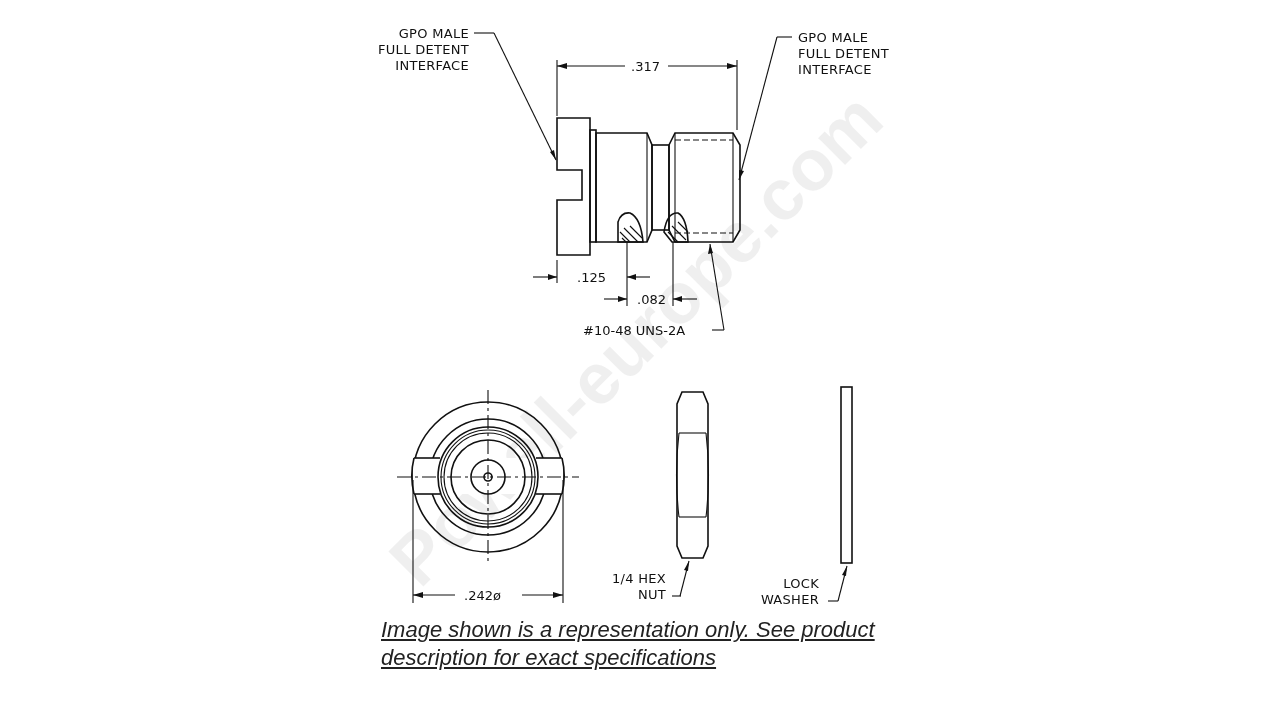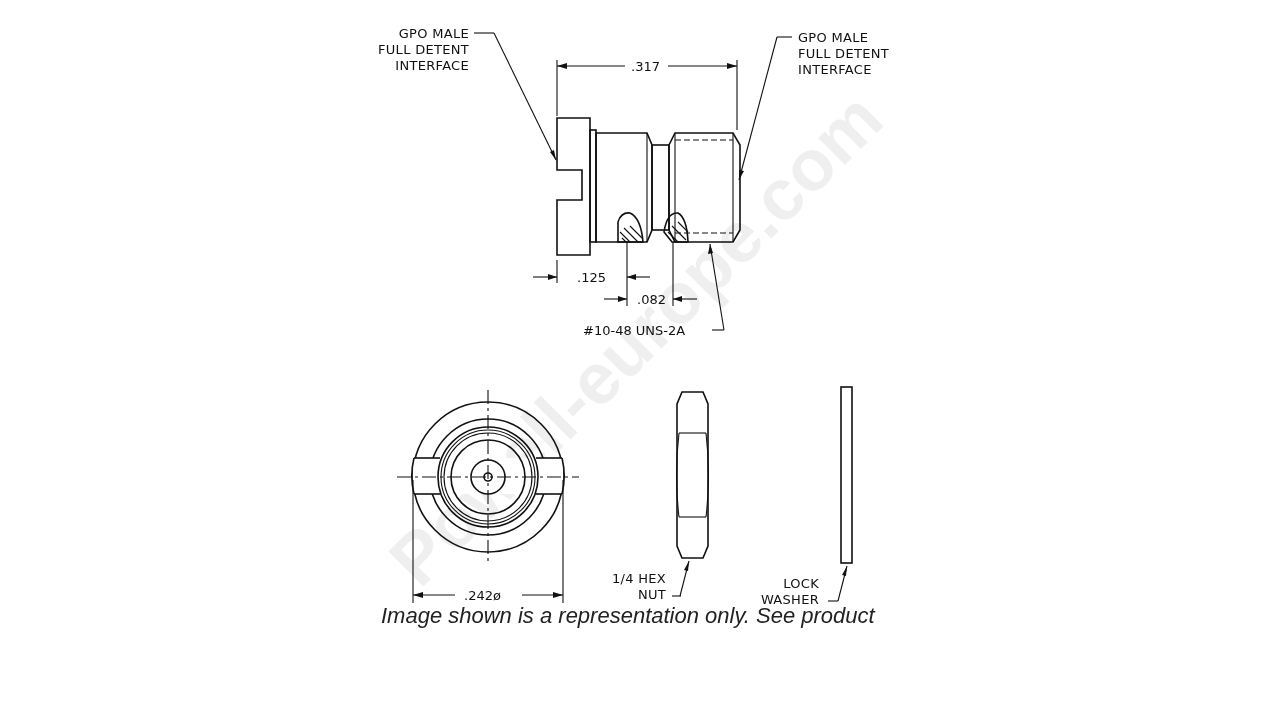--- a/index.html
+++ b/index.html
@@ -5,21 +5,21 @@
   html, body { margin:0; padding:0; background:#ffffff; }
   body { width:1280px; height:720px; position:relative; overflow:hidden; font-family:"Liberation Sans", sans-serif; }
   #drawing { position:absolute; left:0; top:0; width:1280px; height:720px; }
   .lbl { font-family:"DejaVu Sans", sans-serif; font-size:13px; fill:#111; letter-spacing:0.3px; }
   .dim { font-family:"DejaVu Sans", sans-serif; font-size:13px; fill:#111; }
   .ln { stroke:#111; stroke-width:1.6; fill:none; }
   .thin { stroke:#111; stroke-width:1.1; fill:none; }
   .dash { stroke:#111; stroke-width:1.1; fill:none; stroke-dasharray:6 3; }
   .center { stroke:#111; stroke-width:1.1; fill:none; stroke-dasharray:14 4 3 4; }
   .watermark { font-family:"Liberation Sans", sans-serif; font-size:72px; font-weight:bold; fill:#000; opacity:0.06; }
-  #caption { position:absolute; left:381px; top:602px; width:560px; font-family:"Liberation Sans", sans-serif; font-style:italic; font-size:22px; line-height:28px; color:#222; }
+  #caption { position:absolute; left:381px; top:616px; width:560px; font-family:"Liberation Sans", sans-serif; font-style:italic; font-size:22px; line-height:28px; color:#222;text-decoration:underline; }
 </style>
 </head>
 <body>
 
 <svg id="drawing" viewBox="0 0 1280 720" xmlns="http://www.w3.org/2000/svg">
 
   <text class="watermark" transform="translate(420,590) rotate(-45)">Powell-europe.com</text>
 
   <g>
 
@@ -135,13 +135,14 @@
     <line class="thin" x1="847" y1="566" x2="838" y2="601"></line>
     <path d="M847,566 l-1,10 l-4,-1 z" fill="#111"></path>
     <line class="thin" x1="828" y1="601" x2="838" y2="601"></line>
     <text class="lbl" x="819" y="588" text-anchor="end">LOCK</text>
     <text class="lbl" x="819" y="604" text-anchor="end">WASHER</text>
   </g>
 </svg>
 
 <div id="caption">
   <div>Image shown is a representation only. See product</div>
+  <div>description for exact specifications</div>
 </div>
 
 </body></html>

